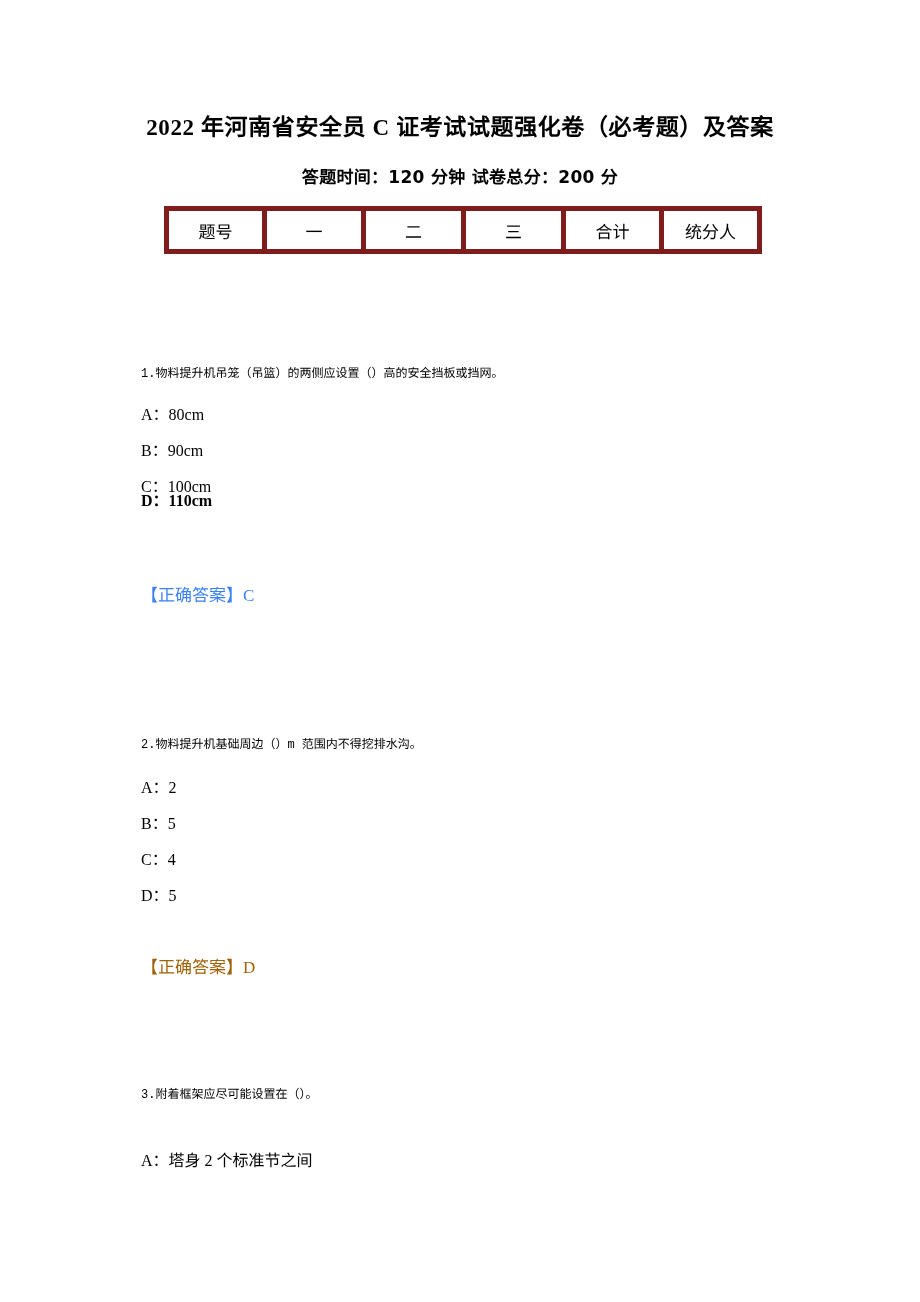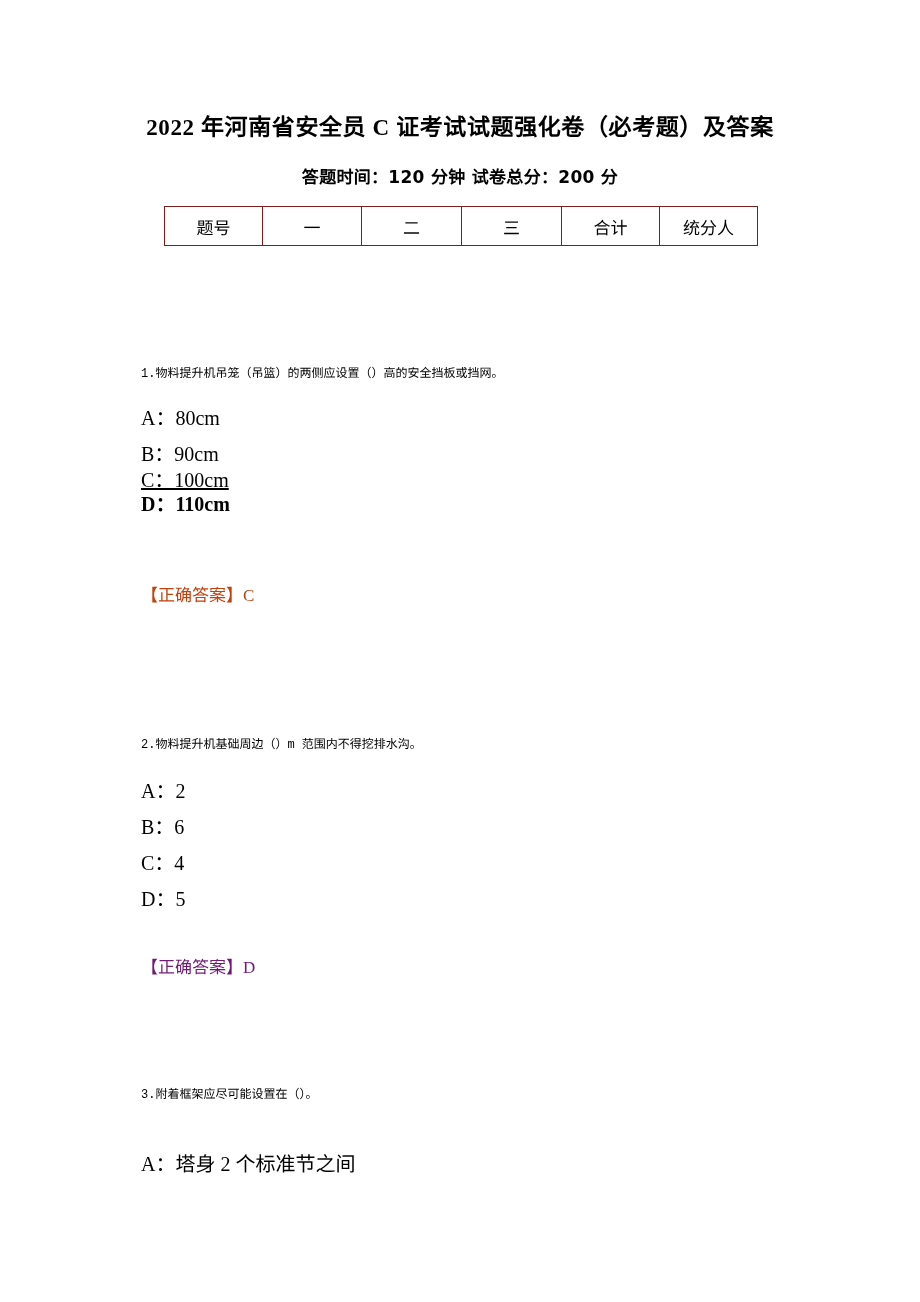--- a/index.html
+++ b/index.html
@@ -58,21 +58,21 @@
   
   .score-table {
     position: absolute;
     left: 164px;
     top: 206px;
     width: 593px;
     border-collapse: collapse;
     table-layout: fixed;
   }
   .score-table td {
-    border: 1px solid #7f1d1d;
+    border: 5px solid #7f1d1d;
     text-align: center;
     vertical-align: middle;
     font-family: "Liberation Serif", "DejaVu Serif", serif;
     font-size: 17px;
     font-weight: normal;
     padding: 0;
   }
   .score-table tr.row-head td { height: 38px; }
   .score-table tr.row-score td { height: 44px; }
   .score-table col.c0 { width: 98px; }
@@ -94,21 +94,21 @@
     white-space: nowrap;
   }
   .q-stem {
     font-family: Liberation Mono, monospace;
     font-size: 12px;
     line-height: 1.35;
     white-space: nowrap;
   }
   .q-option {
     font-family: "Liberation Serif", "DejaVu Serif", serif;
-    font-size: 20px;
+    font-size: 16px;
     line-height: 1.3;
     white-space: nowrap;
   }
   .q-answer {
     font-family: "Liberation Serif", "DejaVu Serif", serif;
     font-size: 17px;
     line-height: 1.3;
     white-space: nowrap;
   }
 
@@ -142,31 +142,31 @@
         <td>合计</td>
         <td>统分人</td>
       </tr>
     </tbody>
   </table>
 
 
   <div class="abs q-stem" style="top:366px;">1.物料提升机吊笼（吊篮）的两侧应设置（）高的安全挡板或挡网。</div>
   <div class="abs q-option" style="top:405px;">A：80cm</div>
   <div class="abs q-option" style="top:441px;">B：90cm</div>
-  <div class="abs q-option" style="top:467px;text-decoration:underline;">C：100cm</div>
+  <div class="abs q-option" style="top:477px;">C：100cm</div>
   <div class="abs q-option" style="top:491px;font-weight:bold;">D：110cm</div>
-  <div class="abs q-answer" style="top:585px; color:#c2410c;">
+  <div class="abs q-answer" style="top:585px; color:#3b82f6;">
     <span>【正确答案】</span><span>C</span>
   </div>
 
   <div class="abs q-stem" style="top:737px;">2.物料提升机基础周边（）m 范围内不得挖排水沟。</div>
   <div class="abs q-option" style="top:778px;">A：2</div>
-  <div class="abs q-option" style="top:814px;">B：6</div>
+  <div class="abs q-option" style="top:814px;">B：5</div>
   <div class="abs q-option" style="top:850px;">C：4</div>
   <div class="abs q-option" style="top:886px;">D：5</div>
-  <div class="abs q-answer" style="top:957px; color:#701a75;text-align:right;">
+  <div class="abs q-answer" style="top:957px; color:#a16207;text-align:right;">
     <span>【正确答案】</span><span>D</span>
   </div>
 
   <div class="abs q-stem" style="top:1087px;text-align:center;">3.附着框架应尽可能设置在（）。</div>
   <div class="abs q-option" style="top:1151px;">A：塔身 2 个标准节之间</div>
 
 </div>
 
 </body></html>

